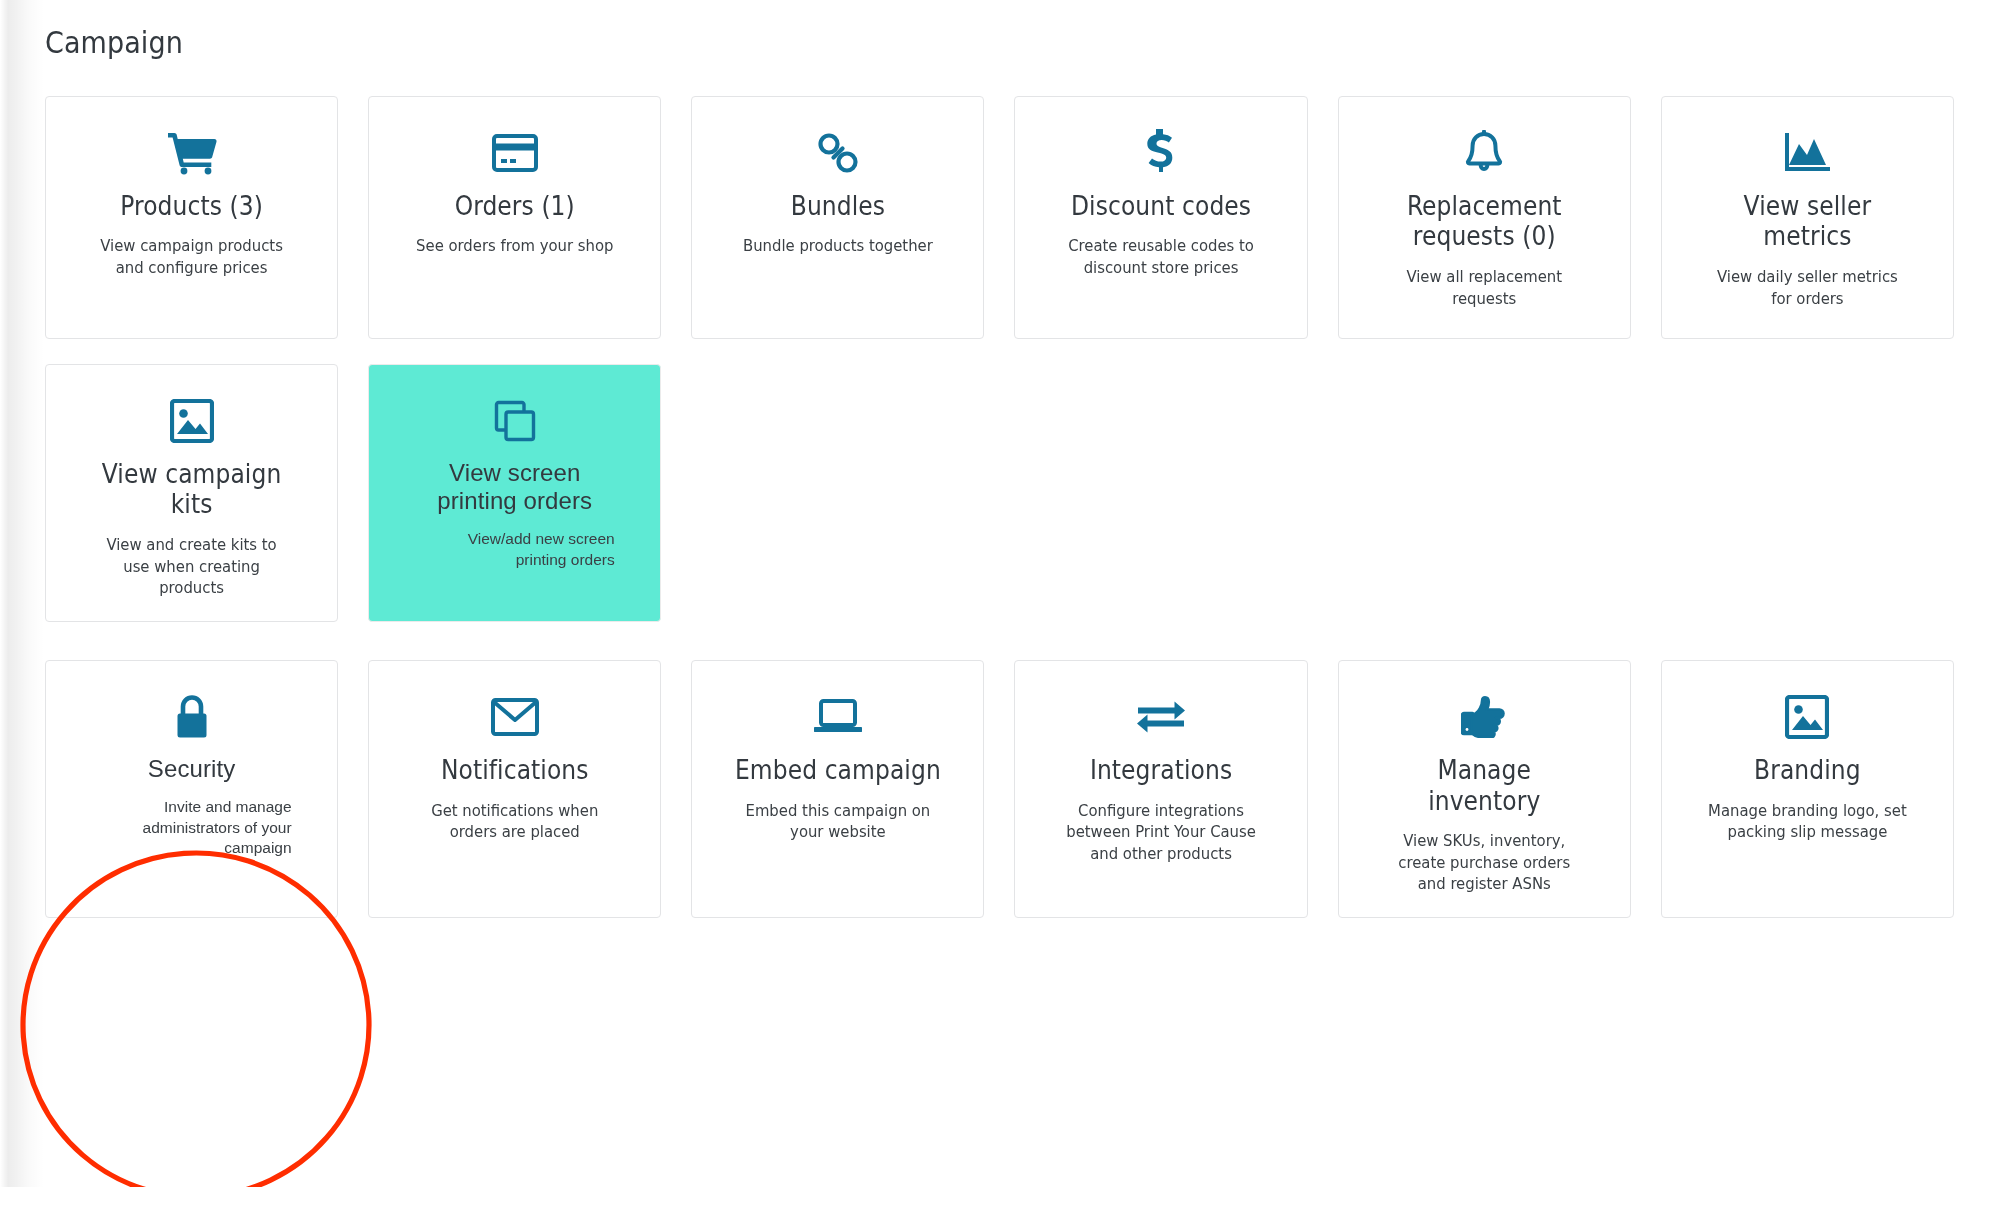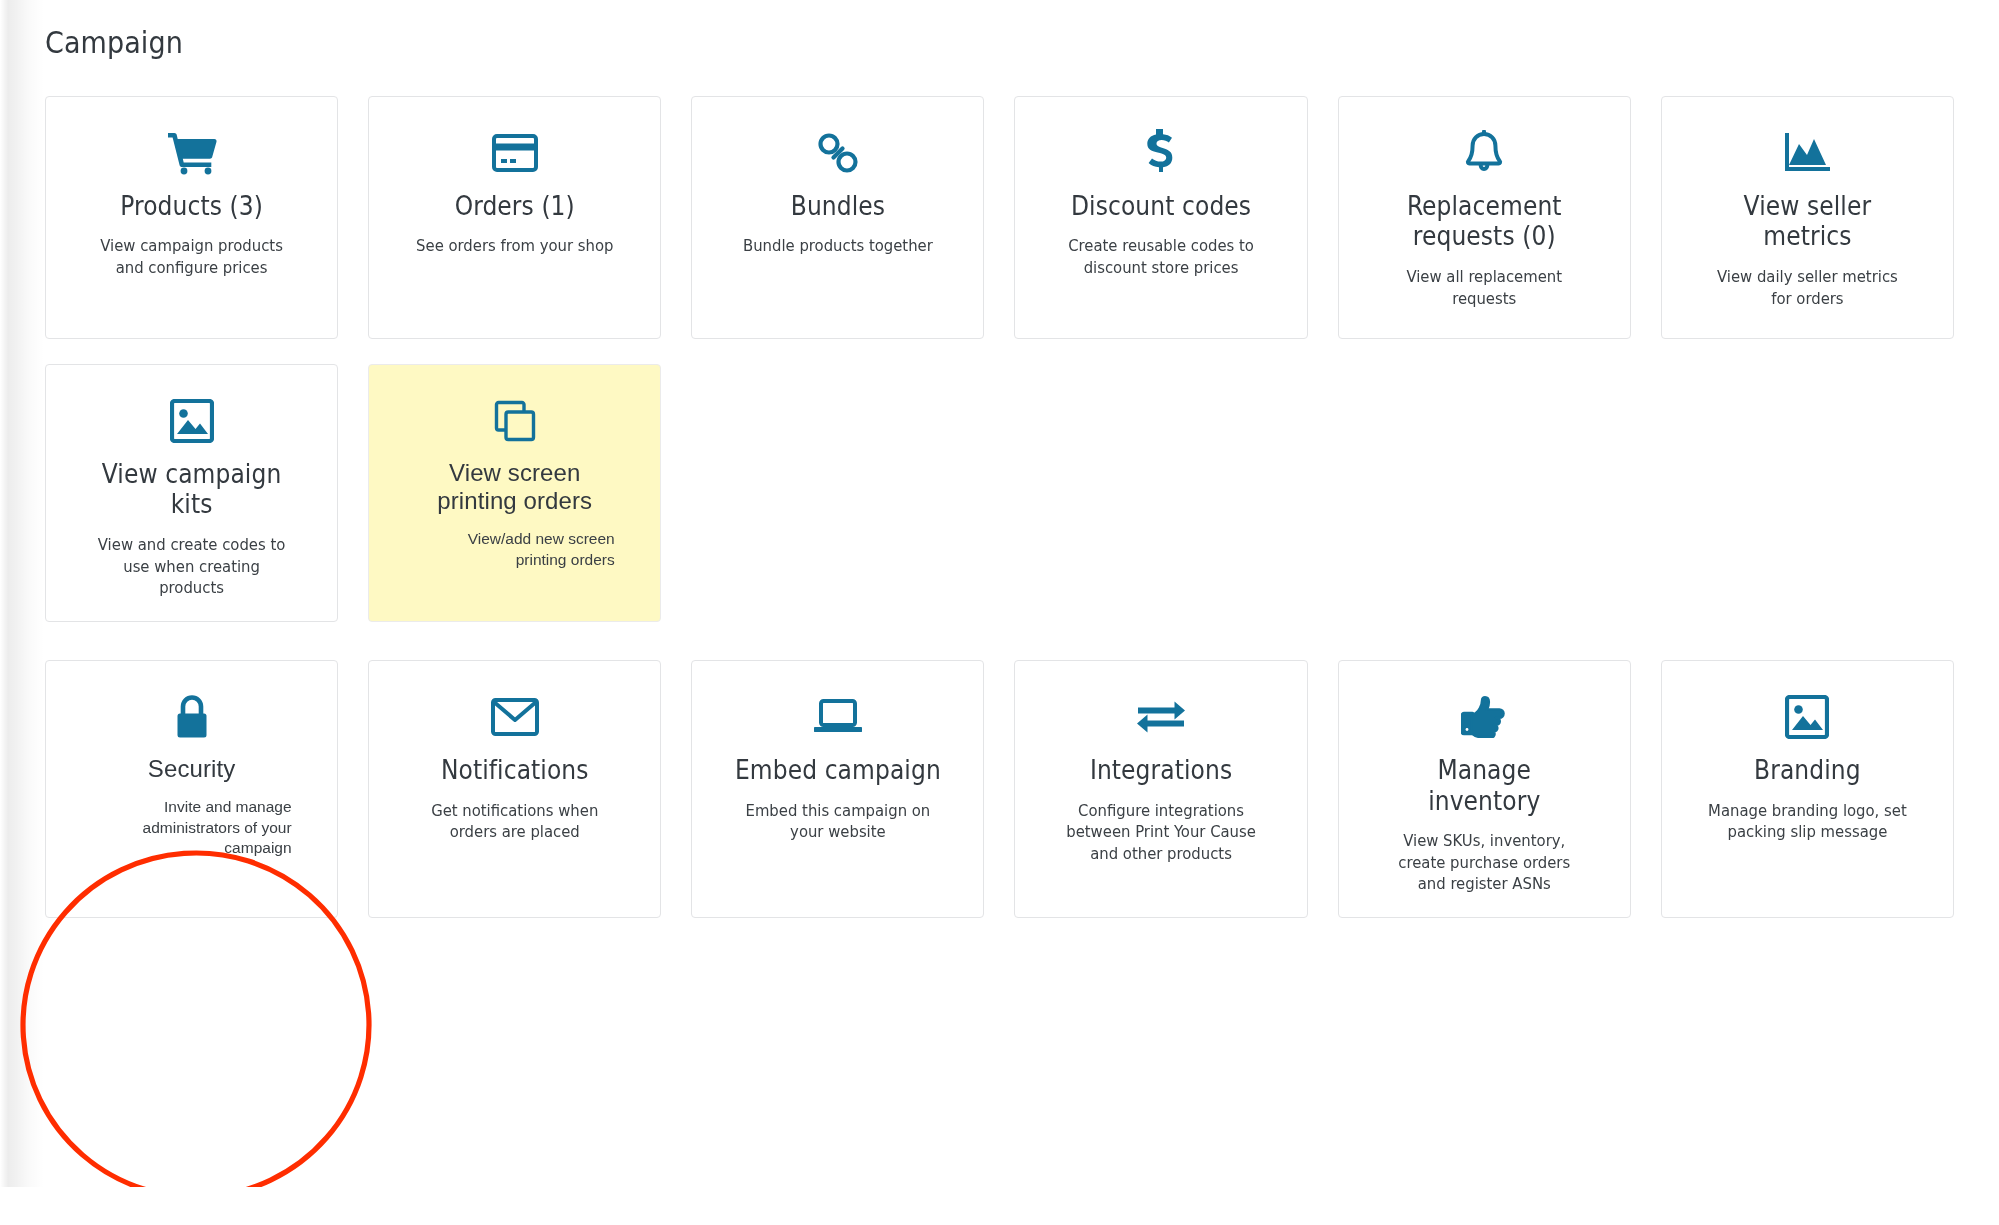--- a/index.html
+++ b/index.html
@@ -70,21 +70,21 @@
     min-height: 243px;
     padding: 26px 16px 22px 16px;
     display: flex;
     flex-direction: column;
     align-items: center;
     text-align: center;
     cursor: pointer;
   }
 
   .card.highlighted {
-    background: #fef9c3;
+    background: #5eead4;
     border-color: #ebebeb;
   }
 
   .card-icon {
     height: 60px;
     display: flex;
     align-items: center;
     justify-content: center;
     color: #13729b;
     margin-bottom: 8px;
@@ -220,21 +220,21 @@
         </div>
         <div class="card">
           <div class="card-icon">
             <svg width="44" height="44" viewBox="0 0 44 44" fill="none" stroke="currentColor" stroke-width="4.2">
               <rect x="2" y="2" width="40" height="40" rx="2.5"></rect>
               <circle cx="13.5" cy="14.5" r="4.3" fill="currentColor" stroke="none"></circle>
               <path d="M7 35 L18 21 L25.5 30 L30 24.5 L38 35 Z" fill="currentColor" stroke="none"></path>
             </svg>
           </div>
           <div class="card-title">View campaign kits</div>
-          <div class="card-desc">View and create codes to use when creating products</div>
+          <div class="card-desc">View and create kits to use when creating products</div>
         </div>
         <div class="card highlighted regular-face">
           <div class="card-icon">
             <svg width="44" height="44" viewBox="0 0 44 44" fill="none" stroke="currentColor" stroke-width="3.4">
               <path d="M31 13V5.5a2 2 0 0 0-2-2H5.5a2 2 0 0 0-2 2V29a2 2 0 0 0 2 2H13"></path>
               <rect x="13" y="13" width="27.5" height="27.5" rx="2.2"></rect>
             </svg>
           </div>
           <div class="card-title">View screen printing orders</div>
           <div class="card-desc">View/add new screen printing orders</div>

